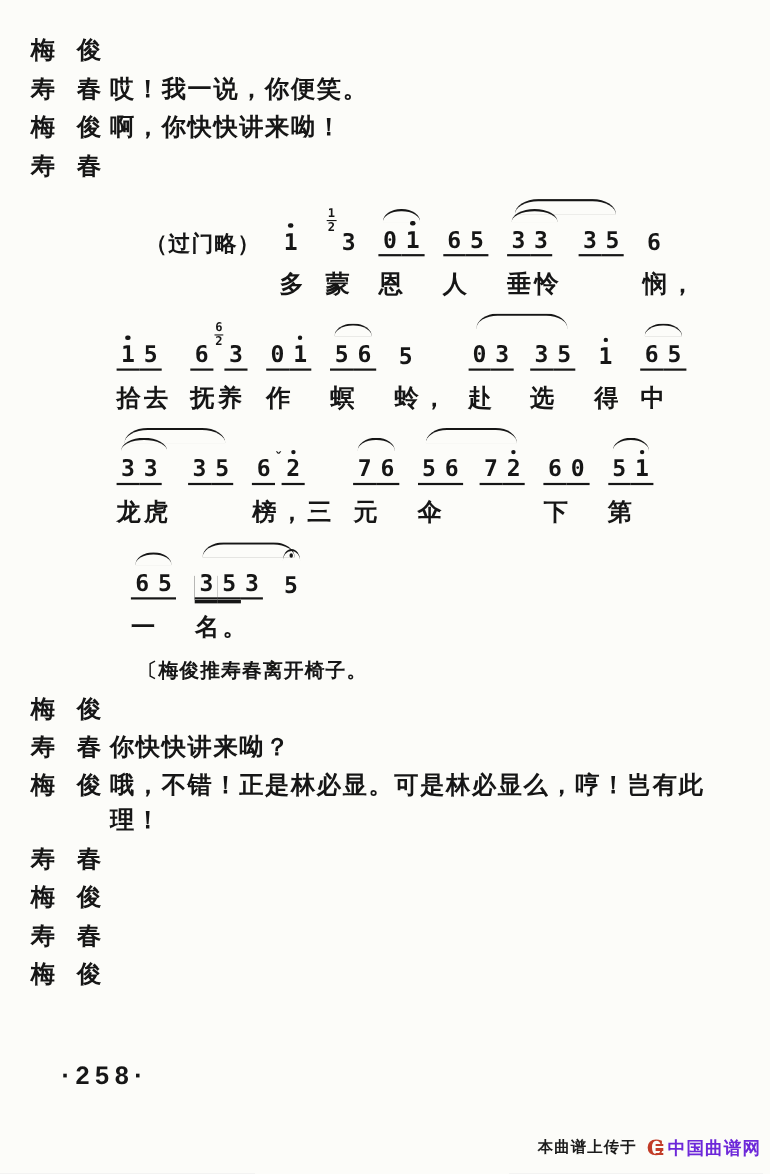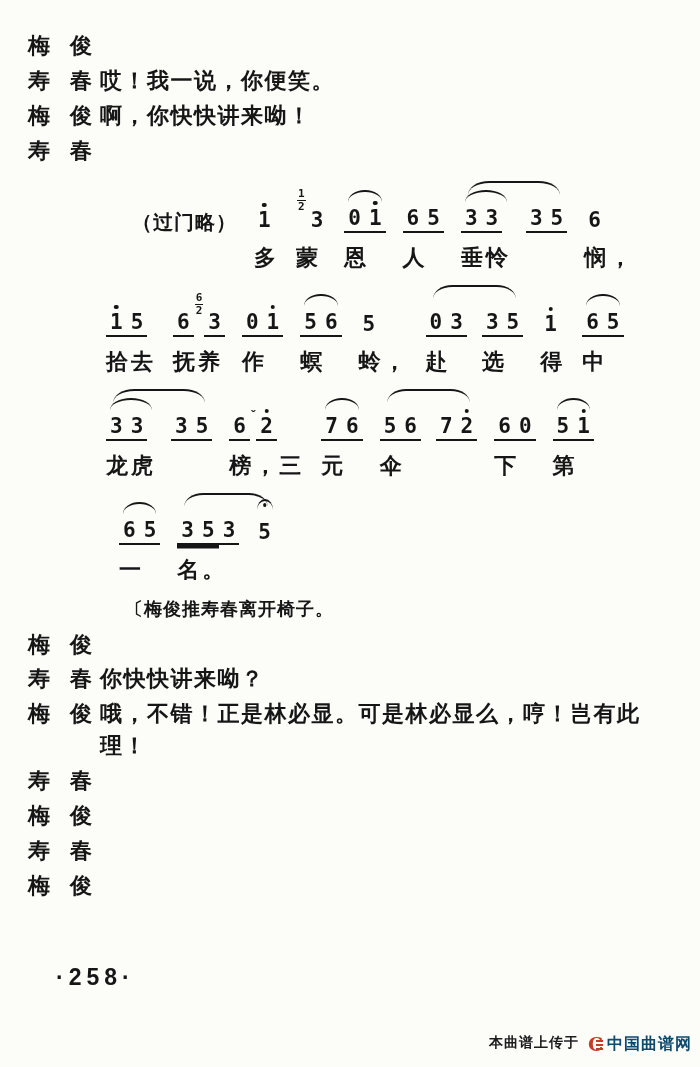--- a/index.html
+++ b/index.html
@@ -65,21 +65,21 @@
   .pagenum{position:absolute;left:56px;top:964px;font-size:23px;
            font-weight:700;letter-spacing:5px}
   .watermark{position:absolute;right:8px;top:1034px;display:flex;
              font-size:14px}
   .wmtext{font-weight:700;color:#1c1c1c;margin-right:9px;letter-spacing:1px}
   .logo{display:inline-flex;align-items:center;margin-right:3px}
   .cmark{font-size:19px;font-weight:900;color:#c23c28;line-height:1;
          font-family:"DejaVu Serif",serif}
   .bars{width:7px;height:10px;margin-left:-7px;margin-right:1px;
         background:repeating-linear-gradient(to bottom,#c23c28 0 2px,transparent 2px 4px)}
-  .brand{font-weight:900;color:#0c4a6e;letter-spacing:1px;font-size:16px}
+  .brand{font-weight:900;color:#6d28d9;letter-spacing:1px;font-size:16px}
 </style>
 </head>
 <body>
 
 <div class="page">
   <section id="dlg-top" class="dialogue">
       <div class="drow">
         <span class="spk">
           <span>梅</span>
           <span>俊</span>

